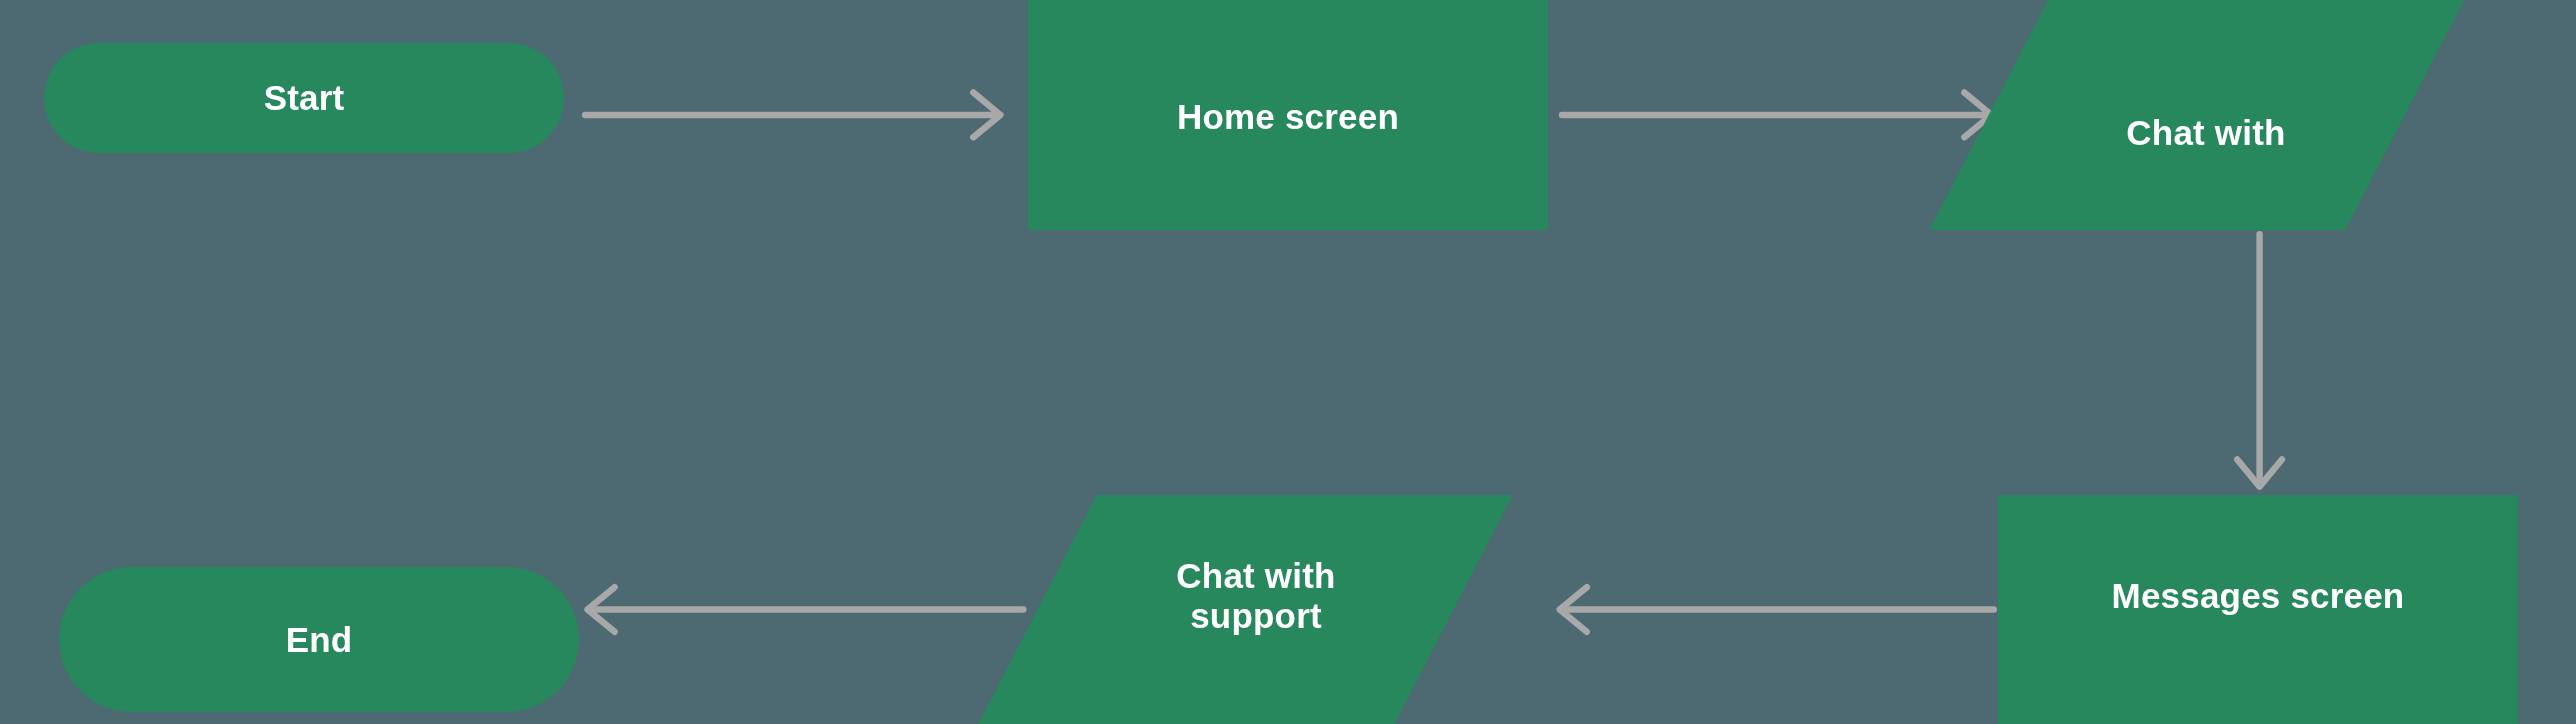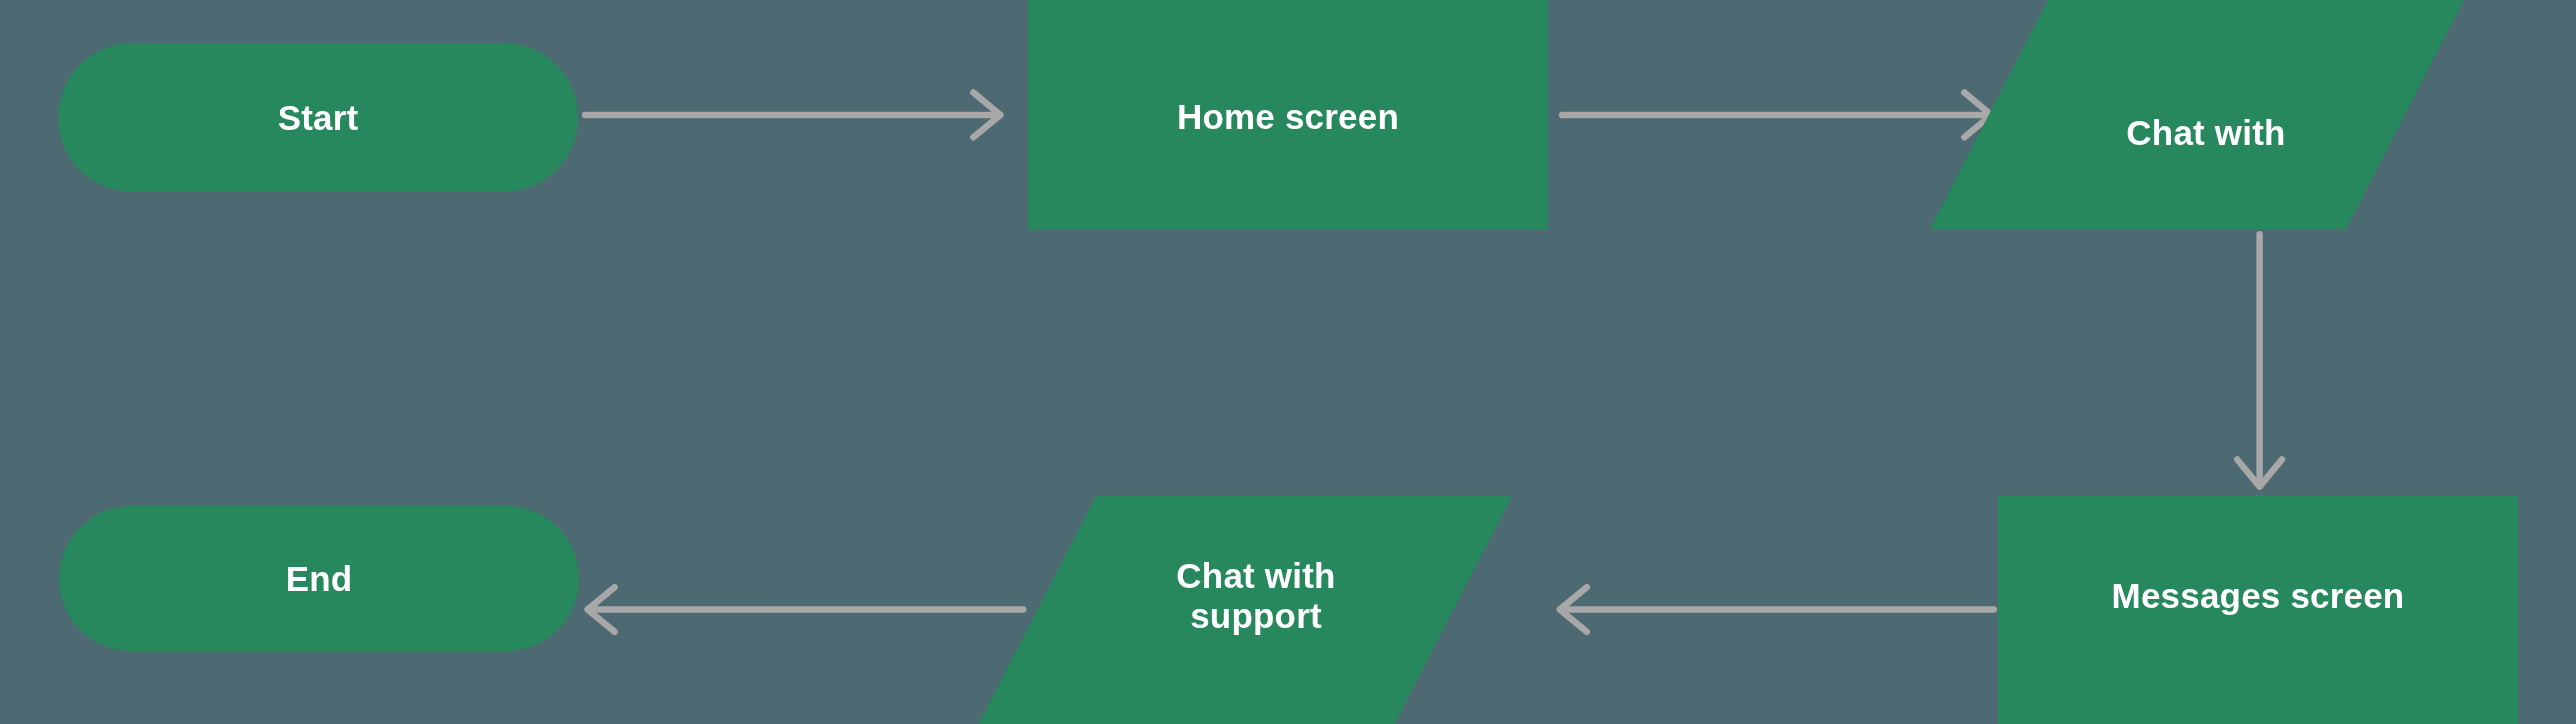--- a/index.html
+++ b/index.html
@@ -106,21 +106,21 @@
       <line class="edge-line" x1="3390" y1="1036" x2="2653" y2="1036"></line>
       <polyline class="edge-head" points="2698,998 2652,1036 2698,1074"></polyline>
     </g>
 
     <g>
       <line class="edge-line" x1="1740" y1="1036" x2="1000" y2="1036"></line>
       <polyline class="edge-head" points="1045,998 999,1036 1045,1074"></polyline>
     </g>
   </svg>
 
-  <div class="node shape-stadium" style="left:58px; top:43px; width:520px; height:149px;">
+  <div class="node shape-stadium" style="left:44px; top:43px; width:520px; height:110px;">
     <span class="node-label">Start</span>
   </div>
 
   <div class="node shape-rect" style="left:1028px; top:-36px; width:520px; height:266px;">
     <span class="node-label" style="margin-top:40px;">Home screen</span>
   </div>
 
   <div class="node shape-parallelogram" style="left:1998px; top:-36px; width:416px; height:266px;">
     <span class="para-fill"></span>
     <span class="node-label" style="margin-top:72px;">Chat with</span>
@@ -129,18 +129,18 @@
   <div class="node shape-rect" style="left:1998px; top:495px; width:520px; height:266px;">
     <span class="node-label" style="margin-bottom:65px;">Messages screen</span>
   </div>
 
   <div class="node shape-parallelogram" style="left:1028px; top:495px; width:416px; height:266px;">
     <span class="para-fill"></span>
     <span class="node-label" style="margin-bottom:65px;margin-left:40px;">Chat with
 support</span>
   </div>
 
-  <div class="node shape-stadium" style="left:59px; top:506px; width:520px; height:145px;">
+  <div class="node shape-stadium" style="left:59px; top:567px; width:520px; height:145px;">
     <span class="node-label">End</span>
   </div>
 
 </div>
 
 
 </body></html>

